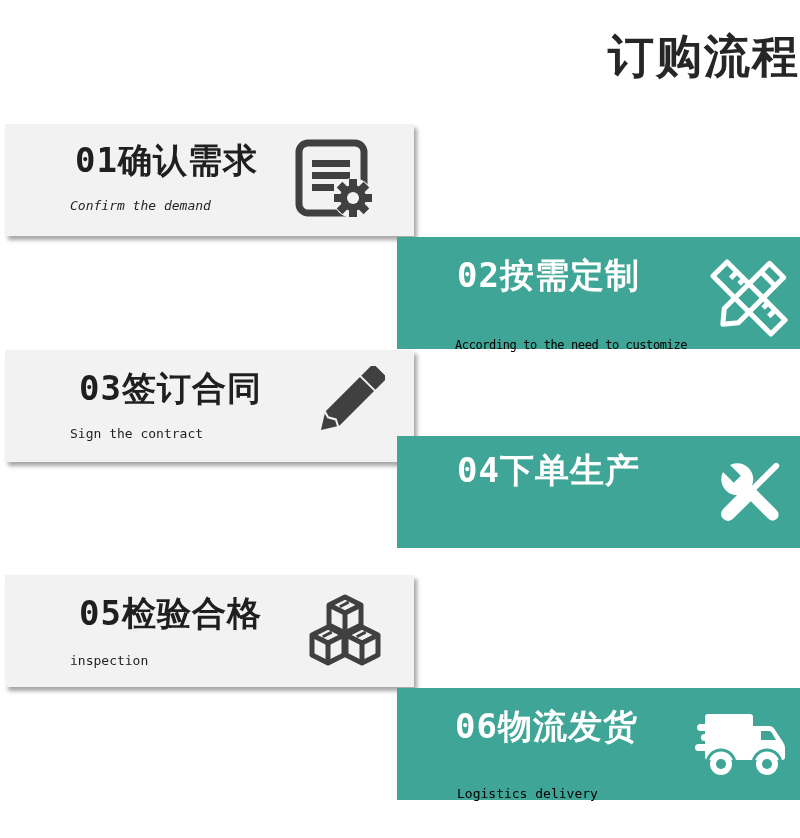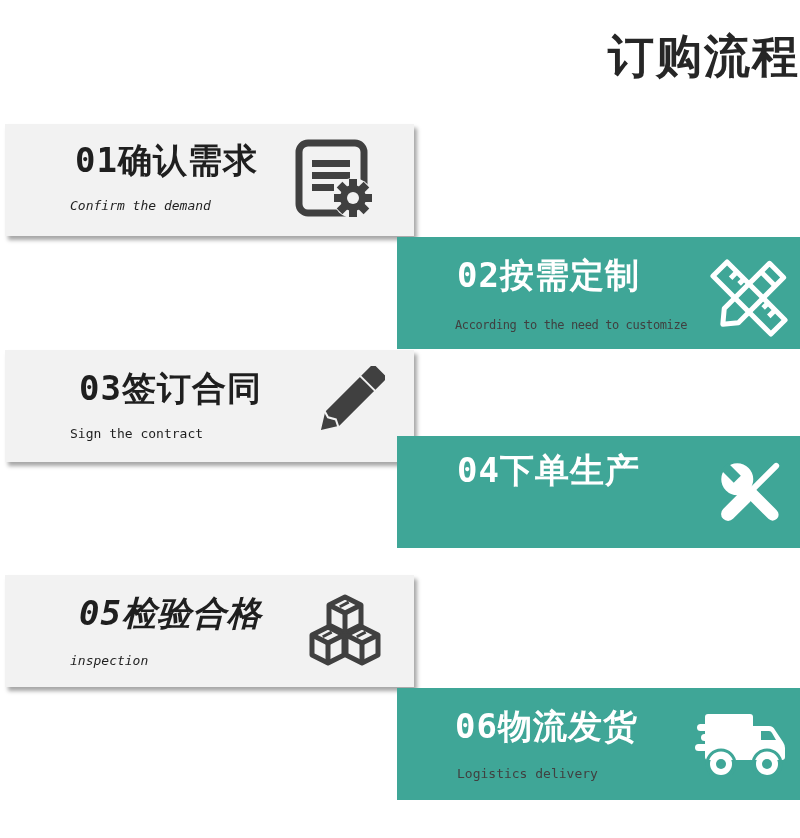--- a/index.html
+++ b/index.html
@@ -26,21 +26,21 @@
     position:absolute; font-family:"DejaVu Sans Mono", monospace; font-weight:bold;
     font-size:34px; line-height:40px; letter-spacing:1px; white-space:nowrap;
   }
   .step-sub {
     position:absolute; font-family:"DejaVu Sans Mono", monospace;
     font-size:13px; line-height:16px; white-space:nowrap;
   }
   .gray .step-title { color:#1f1f1f;margin-left:8px; }
   .gray .step-sub { color:#1f1f1f; }
   .teal .step-title { color:#ffffff; }
-  .teal .step-sub { color:#404040; }
+  .teal .step-sub { color:#000000;margin-top:20px; }
   .icon { position:absolute; }
   .icon svg { display:block; }
 </style>
 </head>
 <body>
 
 <div class="page-title">订购流程</div>
 
 <div class="step gray" style="top:124px;">
   <div class="step-title" style="left:62px; top:16px;">01确认需求</div>
@@ -120,21 +120,21 @@
           <circle cx="36" cy="18" r="16"></circle>
         </g>
       </g>
       <g transform="rotate(-45 36 36)">
         <rect x="31" y="0" width="10" height="18" fill="#3fa697"></rect>
       </g>
     </svg>
   </div>
 </div>
 
-<div class="step gray" style="top:575px;font-style:italic;">
+<div class="step gray" style="top:575px;">
   <div class="step-title" style="left:66px; top:18px;">05检验合格</div>
   <div class="step-sub" style="left:65px; top:78px;">inspection</div>
   <div class="icon" style="left:302px; top:18px;">
     <svg width="76" height="76" viewBox="0 0 76 76">
       <g fill="none" stroke="#404040" stroke-width="5" stroke-linejoin="round">
 
         <polygon points="38,4 54,12 54,32 38,40 22,32 22,12"></polygon>
         <polyline points="22,12 38,20 54,12"></polyline>
         <line x1="38" y1="20" x2="38" y2="40"></line>
 

